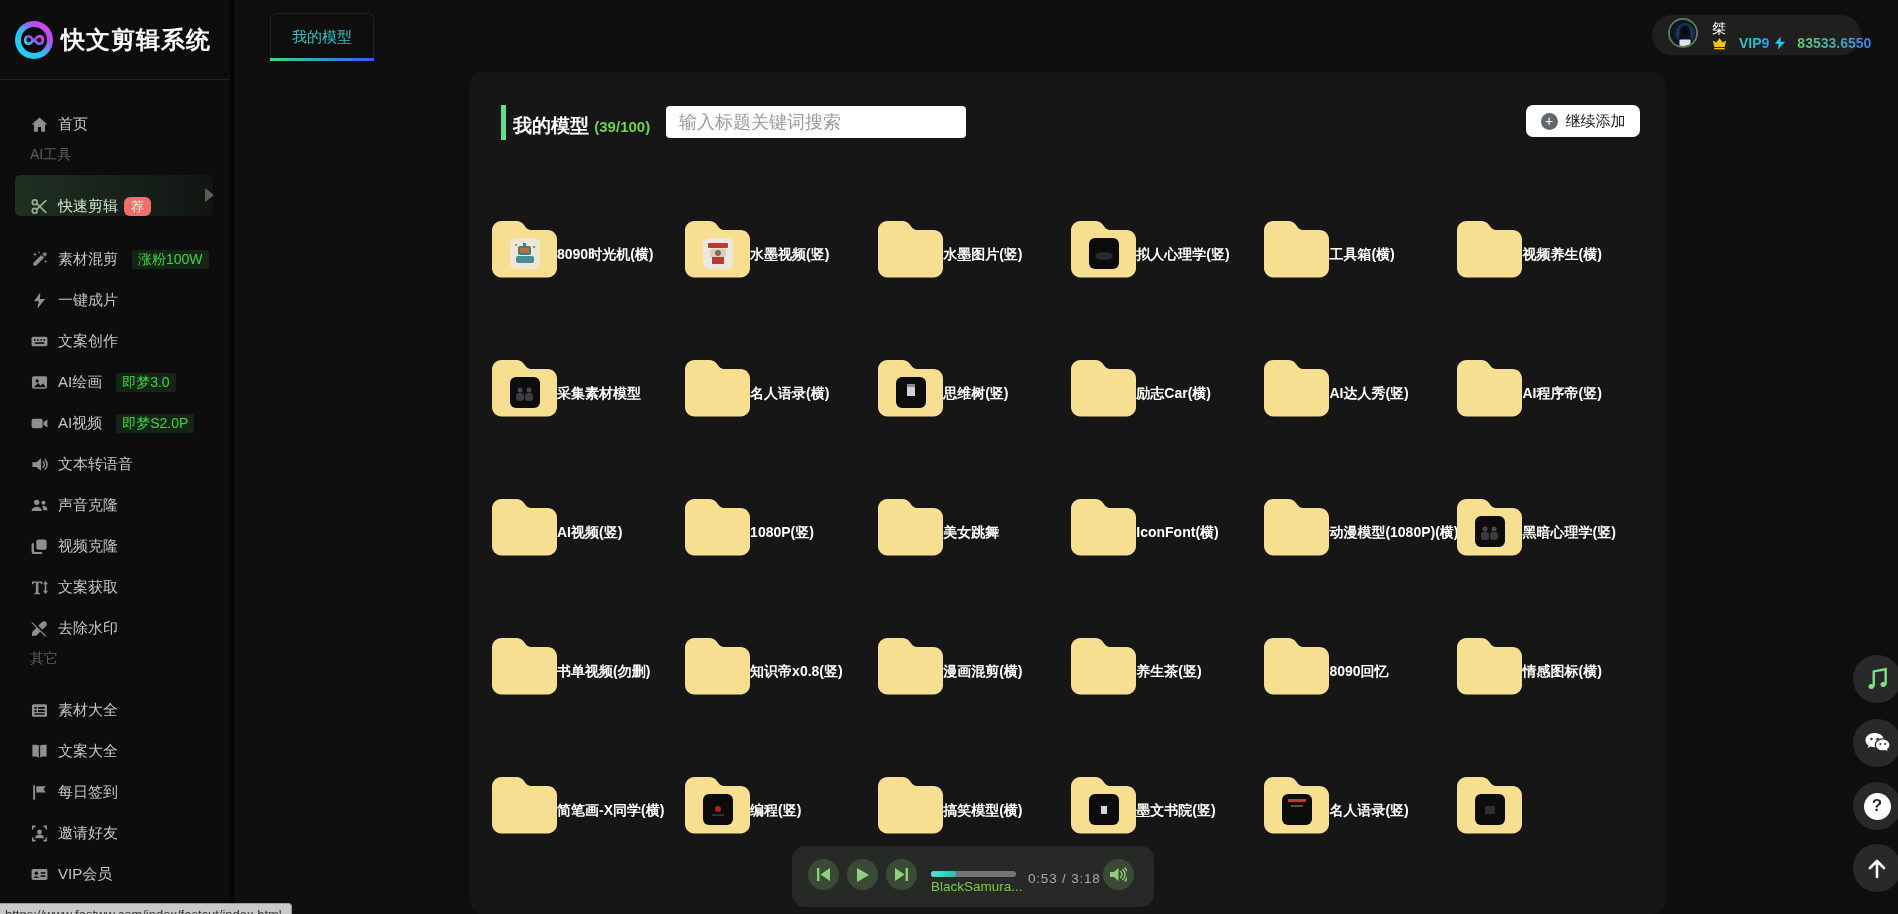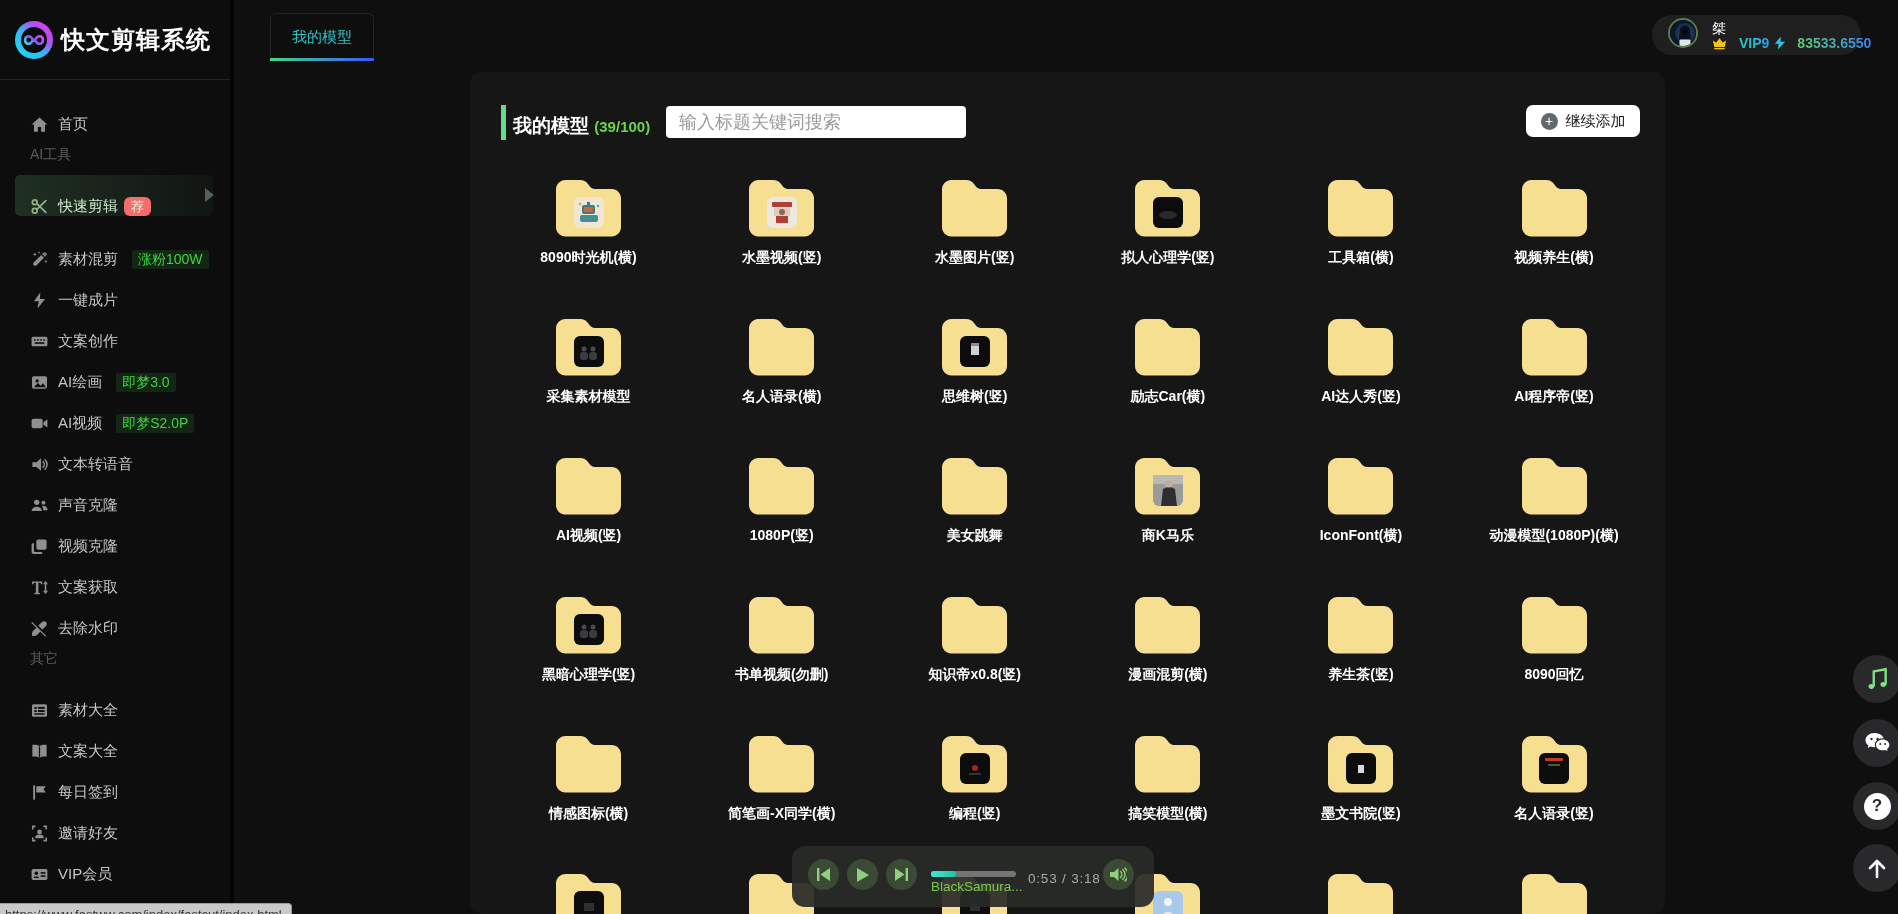--- a/index.html
+++ b/index.html
@@ -31,21 +31,21 @@
 
 #panel{position:absolute;left:470px;top:72px;width:1195px;height:842px;background:#161617;border-radius:12px;z-index:1}
 #ph-bar{position:absolute;left:31px;top:33px;width:5px;height:35px;background:#63dd8b}
 #ph-title{position:absolute;left:43px;top:41px;color:#fff;font-size:19px;font-weight:bold;white-space:nowrap}
 #ph-title span{color:#6fd34a;font-size:15px}
 #ph-input{position:absolute;left:196px;top:34px;width:300px;height:32px;background:#fff;border-radius:4px;color:#9b9b9b;font-size:18px;display:flex;align-items:center;padding-left:13px}
 #ph-btn{position:absolute;left:1056px;top:33px;width:114px;height:32px;background:#fff;border-radius:7px;display:flex;align-items:center;justify-content:center;font-size:15px;color:#1a1a1a}
 #ph-btn .pc{width:17px;height:17px;border-radius:50%;background:#62676d;color:#fff;display:flex;align-items:center;justify-content:center;font-size:14px;margin-right:8px;line-height:17px}
 
 #grid{position:absolute;left:22px;top:108px;display:grid;grid-template-columns:repeat(6,193.1px);grid-auto-rows:138.9px}
-.fcell{display:flex;flex-direction:column;align-items:center}
+.fcell{display:flex;flex-direction:row;align-items:center}
 .ficon{position:relative;width:65px;height:57px}
 .fthumb{position:absolute;left:17.5px;top:17px}
 .flabel{margin-top:12px;color:#fff;font-size:14px;font-weight:bold;white-space:nowrap}
 
 #player{position:absolute;left:792px;top:846px;width:362px;height:61px;border-radius:13px;background:rgba(41,43,41,.93);z-index:8}
 .pbtn{position:absolute;width:31px;height:31px;border-radius:50%;background:#3b4a35;top:13px;display:flex;align-items:center;justify-content:center}
 .pbtn svg{display:block}
 #prog{position:absolute;left:139px;top:25px;width:85px;height:6px;border-radius:3px;background:#757575}
 #prog .fill{width:25px;height:6px;border-radius:3px;background:linear-gradient(90deg,#49e6d2,#1fc3ae)}
 #song{position:absolute;left:139px;top:33px;color:#79cc49;font-size:13.5px;white-space:nowrap}
@@ -439,32 +439,20 @@
         <div class="ficon"><svg width="65" height="57" viewBox="0 0 65 57">
             <path d="M0 9.5 C0 4.3 4.2 0 9.4 0 H24.2 C27.3 0 30.2 1.5 32 4 L33.9 6.6 C35.1 8.1 36.9 9 38.8 9 H55.6 C60.8 9 65 13.2 65 18.4 V47.1 C65 52.3 60.8 56.5 55.6 56.5 H9.4 C4.2 56.5 0 52.3 0 47.1 Z" fill="#f7df92"></path>
           </svg></div>
         <div class="flabel">1080P(竖)</div>
       </div>
 <div class="fcell">
         <div class="ficon"><svg width="65" height="57" viewBox="0 0 65 57">
             <path d="M0 9.5 C0 4.3 4.2 0 9.4 0 H24.2 C27.3 0 30.2 1.5 32 4 L33.9 6.6 C35.1 8.1 36.9 9 38.8 9 H55.6 C60.8 9 65 13.2 65 18.4 V47.1 C65 52.3 60.8 56.5 55.6 56.5 H9.4 C4.2 56.5 0 52.3 0 47.1 Z" fill="#f7df92"></path>
           </svg></div>
         <div class="flabel">美女跳舞</div>
-      </div>
-<div class="fcell">
-        <div class="ficon"><svg width="65" height="57" viewBox="0 0 65 57">
-            <path d="M0 9.5 C0 4.3 4.2 0 9.4 0 H24.2 C27.3 0 30.2 1.5 32 4 L33.9 6.6 C35.1 8.1 36.9 9 38.8 9 H55.6 C60.8 9 65 13.2 65 18.4 V47.1 C65 52.3 60.8 56.5 55.6 56.5 H9.4 C4.2 56.5 0 52.3 0 47.1 Z" fill="#f7df92"></path>
-          </svg><svg class="fthumb" width="30" height="31" viewBox="0 0 30 31">
-            <rect x="0" y="0" width="30" height="31" rx="6" fill="#9a9a98"></rect>
-            <rect x="0" y="0" width="30" height="9" fill="#b8b8b4"></rect>
-            <circle cx="16" cy="9" r="4" fill="#caa"></circle>
-            <path d="M8 31 L10 14 Q16 10 22 14 L24 31 Z" fill="#2e2e30"></path>
-            <circle cx="16" cy="9" r="3.4" fill="#bfae9e"></circle>
-          </svg></div>
-        <div class="flabel">商K马乐</div>
       </div>
 <div class="fcell">
         <div class="ficon"><svg width="65" height="57" viewBox="0 0 65 57">
             <path d="M0 9.5 C0 4.3 4.2 0 9.4 0 H24.2 C27.3 0 30.2 1.5 32 4 L33.9 6.6 C35.1 8.1 36.9 9 38.8 9 H55.6 C60.8 9 65 13.2 65 18.4 V47.1 C65 52.3 60.8 56.5 55.6 56.5 H9.4 C4.2 56.5 0 52.3 0 47.1 Z" fill="#f7df92"></path>
           </svg></div>
         <div class="flabel">IconFont(横)</div>
       </div>
 <div class="fcell">
         <div class="ficon"><svg width="65" height="57" viewBox="0 0 65 57">
             <path d="M0 9.5 C0 4.3 4.2 0 9.4 0 H24.2 C27.3 0 30.2 1.5 32 4 L33.9 6.6 C35.1 8.1 36.9 9 38.8 9 H55.6 C60.8 9 65 13.2 65 18.4 V47.1 C65 52.3 60.8 56.5 55.6 56.5 H9.4 C4.2 56.5 0 52.3 0 47.1 Z" fill="#f7df92"></path>

